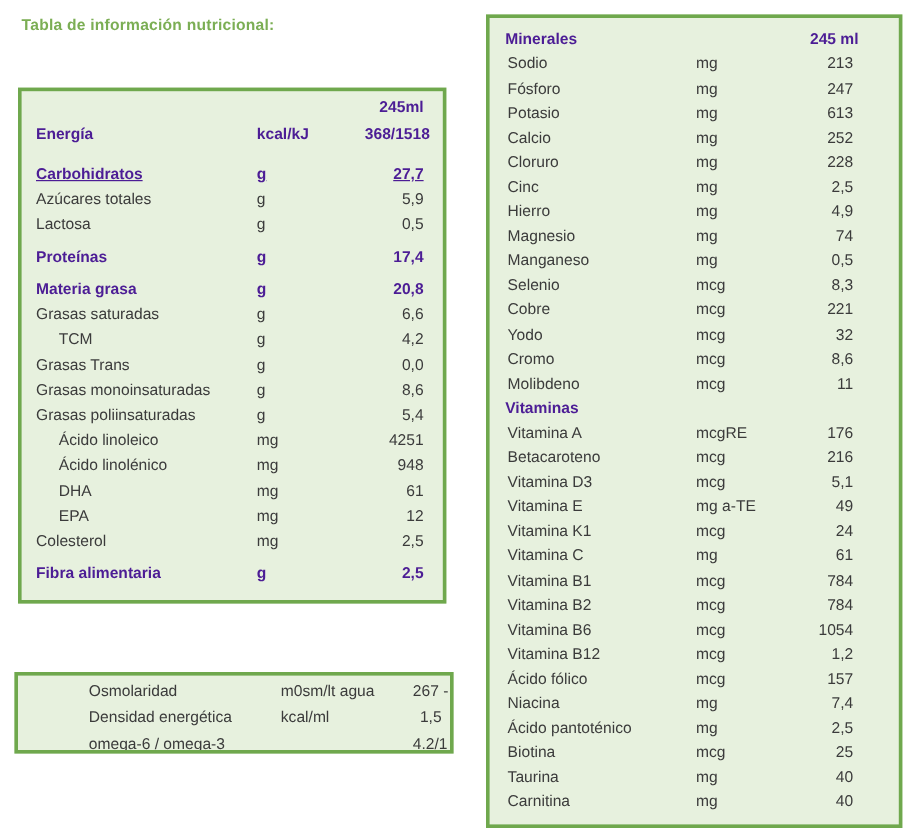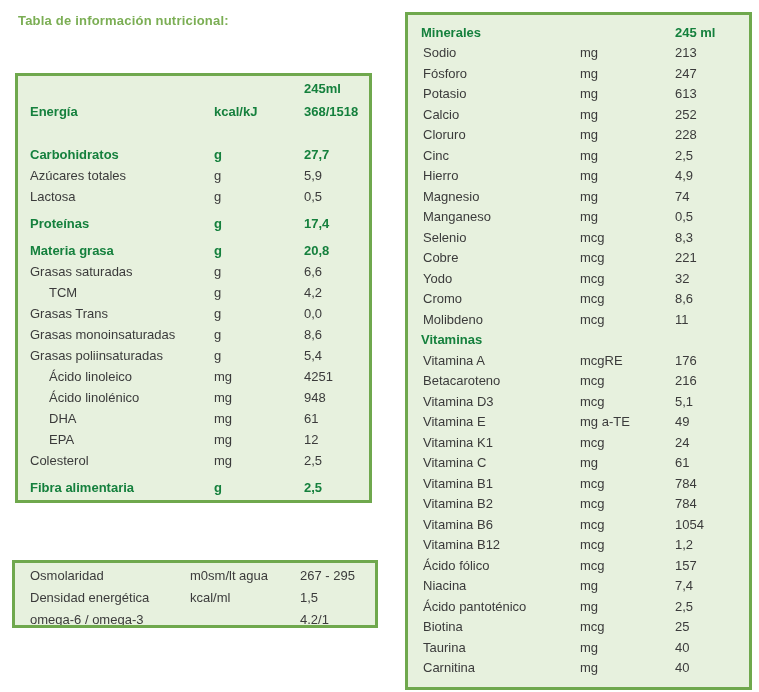--- a/index.html
+++ b/index.html
@@ -23,32 +23,32 @@
     color: var(--title);
     letter-spacing: 0.2px;
   }
   .panel {
     position: absolute;
     background: var(--panel-bg);
     border: 3px solid var(--border);
     overflow: hidden;
   }
   #macro-panel    { left: 15px;  top: 73px;  width: 357px; height: 430px; padding-top: 2px; }
-  #physical-panel { left: 12px;  top: 560px; width: 366px; height: 68px;  padding-top: 1px; }
+  #physical-panel { left: 12px;  top: 560px; width: 366px; height: 68px;  padding-top: 1px; padding-left: 44px; }
   #micro-panel    { left: 405px; top: 12px;  width: 347px; height: 678px; padding-top: 7px; }
 
   .row { display: flex; align-items: center; height: 21px; font-size: 13px; color: var(--text); }
-  .row.bold { font-weight: bold; color: #15803d; }
+  .row.bold { font-weight: bold; color: #4c1d95; }
   .row .label { flex: 0 0 auto; white-space: nowrap; }
   .row .unit  { flex: 0 0 auto; white-space: nowrap; }
-  .row .value { flex: 1 1 auto; white-space: nowrap; }
+  .row .value { flex: 1 1 auto; text-align: right; white-space: nowrap; }
 
   .gap-xs    { margin-top: 2px; }
   .gap-small { margin-top: 6px; }
-  .gap-large { margin-top: 22px; }
+  .gap-large { margin-top: 12px; text-decoration: underline; }
 
   
   #macro-panel .label { width: 196px; padding-left: 12px; }
   #macro-panel .row.indent-1 .label { }
   #macro-panel .row.indent-2 .label { padding-left: 31px; }
   #macro-panel .unit  { width: 90px; }
   #macro-panel .value { padding-right: 16px; }
 
   
   #physical-panel .row { height: 22px; }

